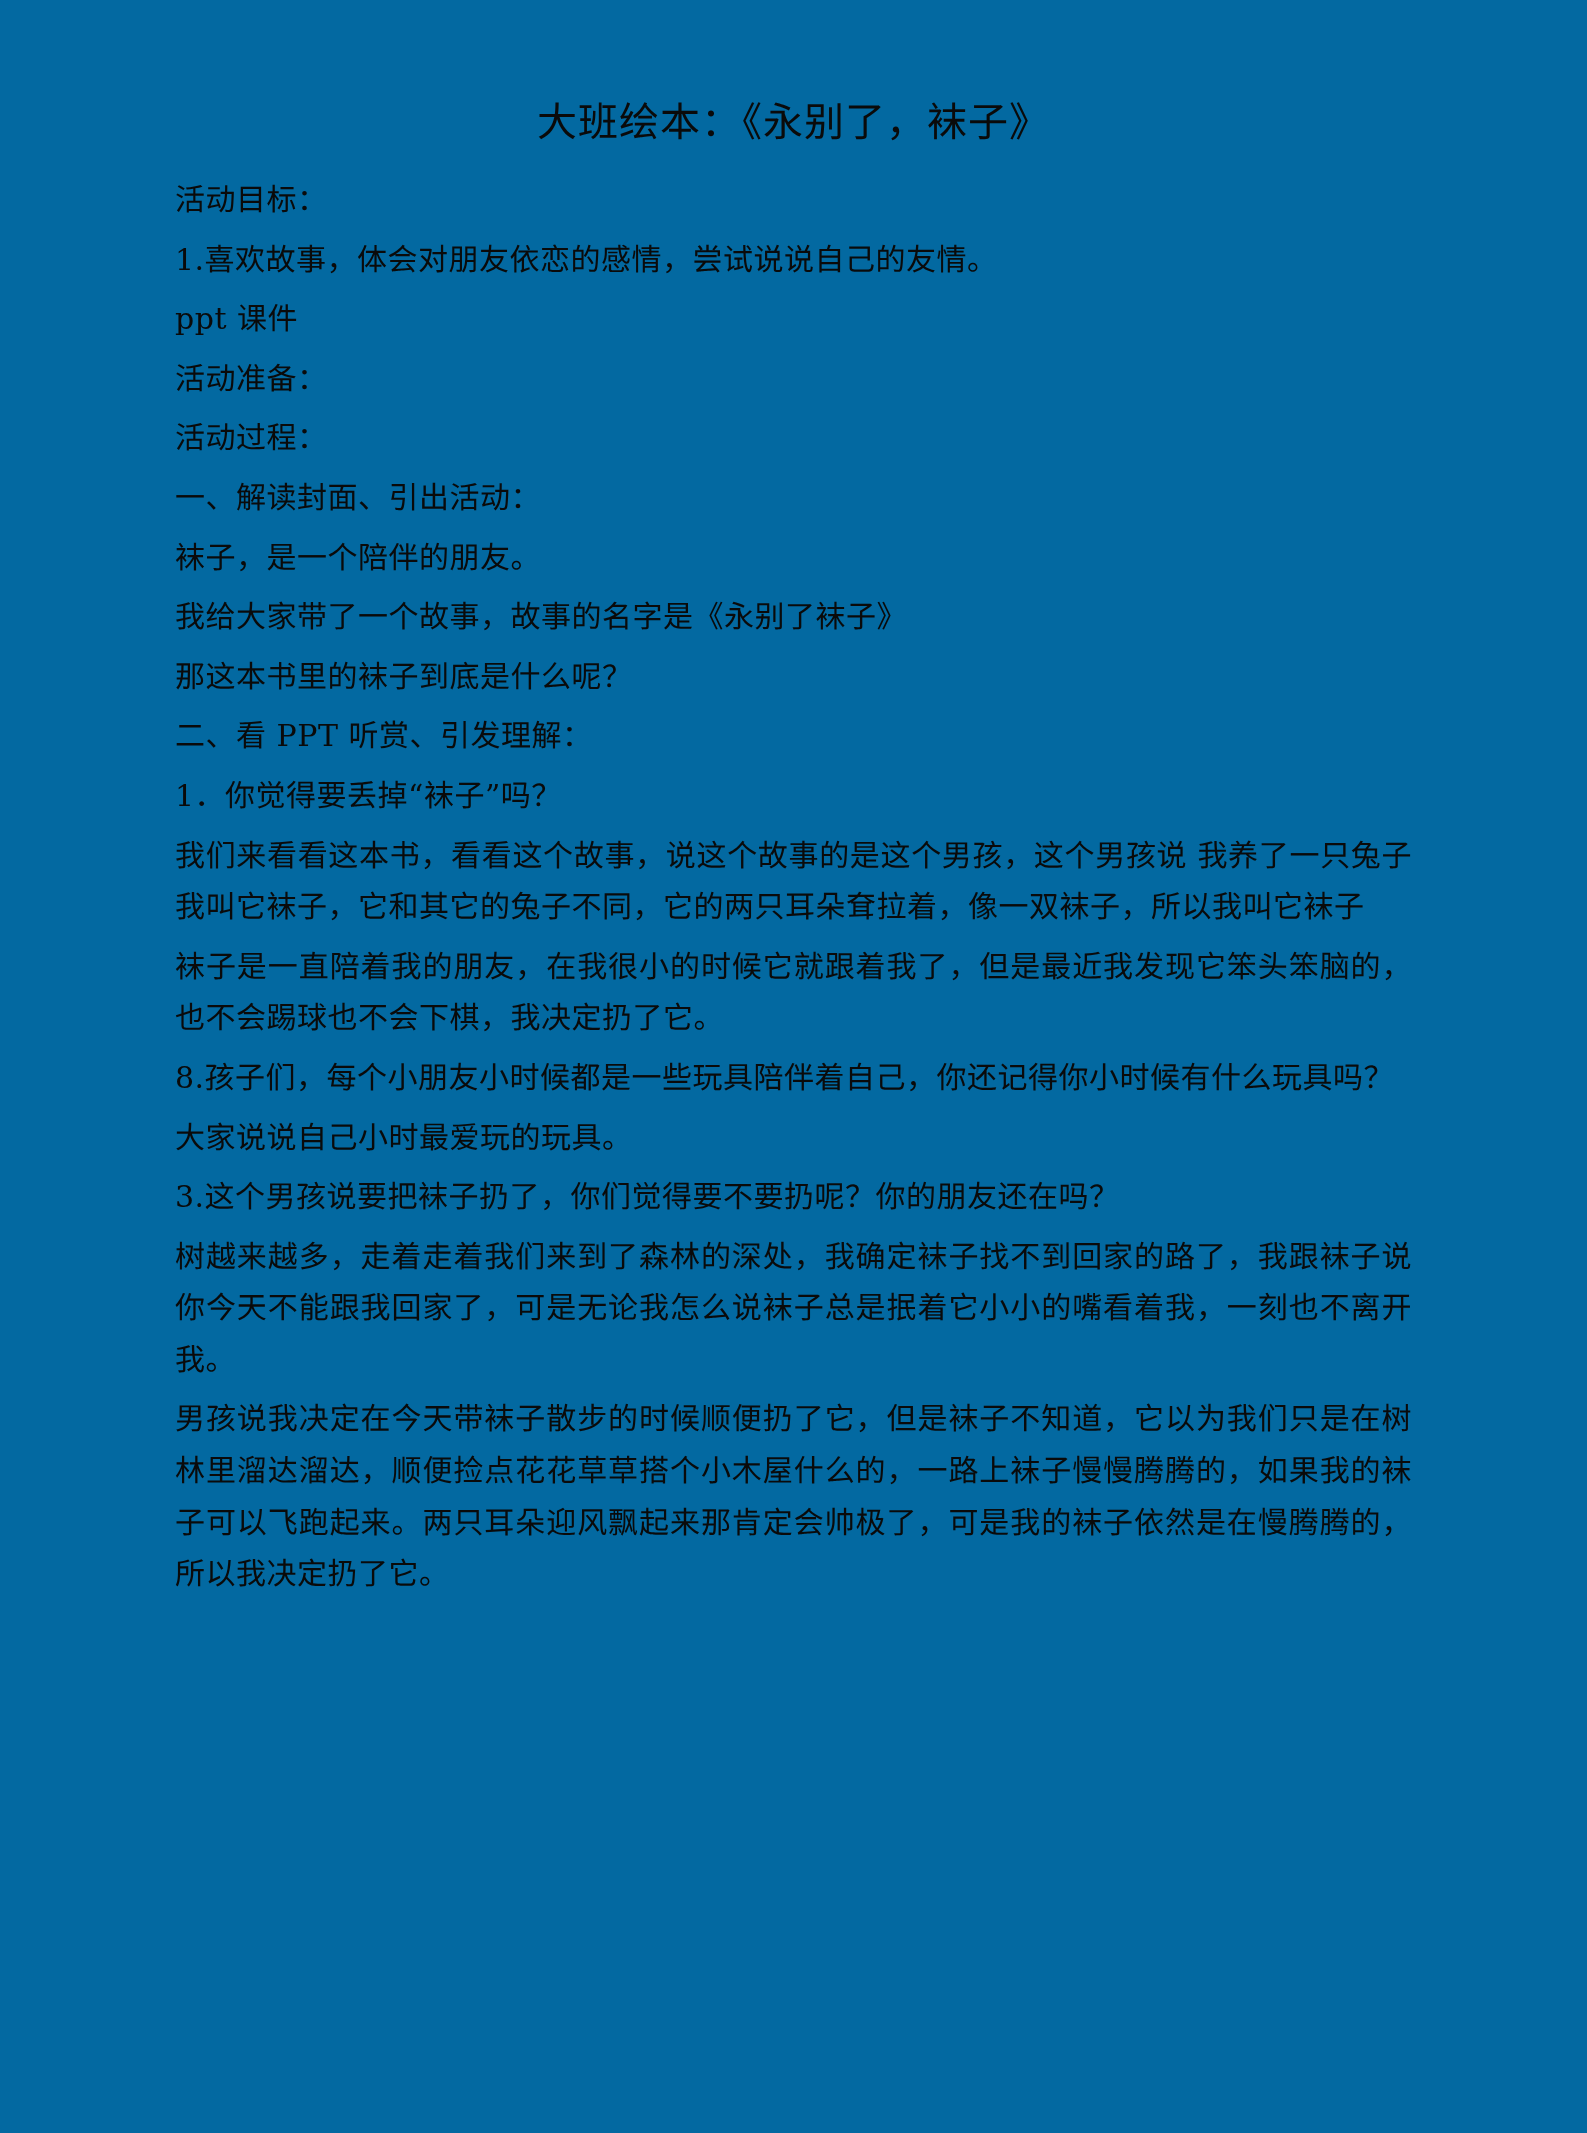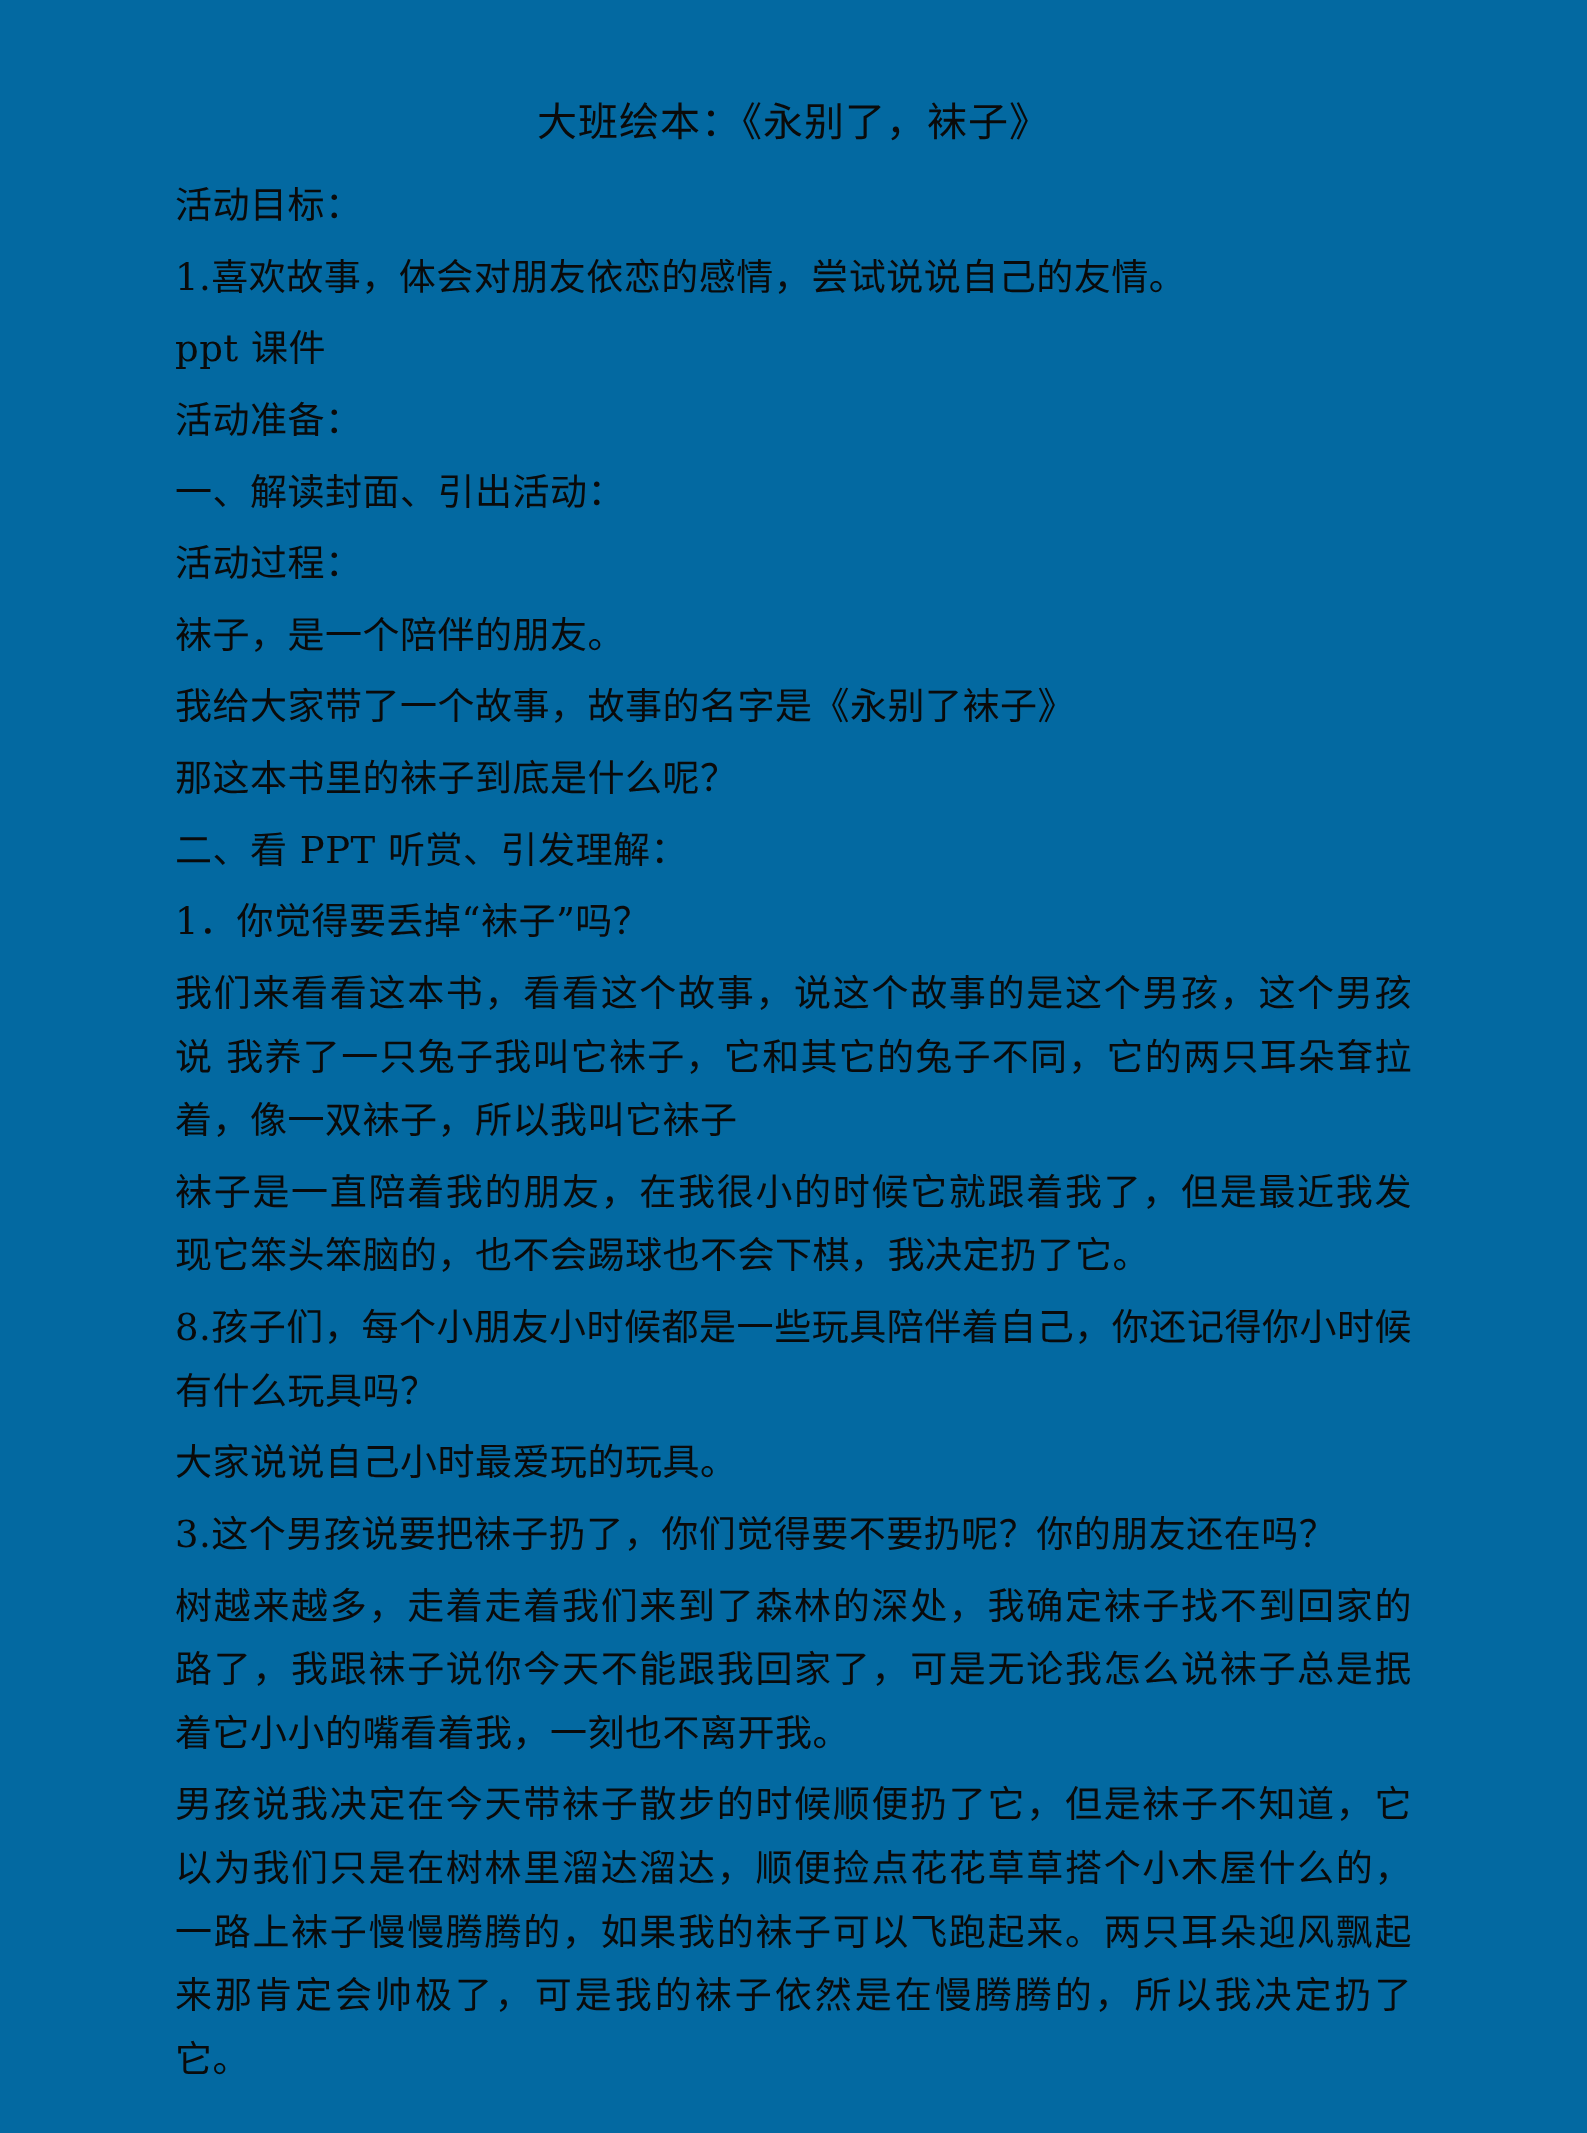--- a/index.html
+++ b/index.html
@@ -26,21 +26,21 @@
     font-size: 40px;
     line-height: 1.3;
     text-align: center;
     font-weight: normal;
     letter-spacing: 1px;
     margin: 0 0 26px 0;
     font-family: "DejaVu Serif", "Liberation Serif", serif;
   }
 
   .body-block {
-    font-size: 37px;
+    font-size: 30px;
     line-height: 1.72;
   }
 
   
   .line {
     margin: 0 0 8px 0;
     text-align: left;
     white-space: nowrap;
     letter-spacing: 0.5px;
   }
@@ -59,22 +59,22 @@
 
 <div class="page">
 
   <h1 class="doc-title">大班绘本：《永别了，袜子》</h1>
 
   <div class="body-block">
       <p class="line">活动目标：</p>
       <p class="line">1.喜欢故事，体会对朋友依恋的感情，尝试说说自己的友情。</p>
       <p class="line">ppt 课件</p>
       <p class="line">活动准备：</p>
+      <p class="line">活动过程：</p>
       <p class="line">一、解读封面、引出活动：</p>
-      <p class="line">活动过程：</p>
       <p class="line">袜子，是一个陪伴的朋友。</p>
       <p class="line">我给大家带了一个故事，故事的名字是《永别了袜子》</p>
       <p class="line">那这本书里的袜子到底是什么呢？</p>
       <p class="line">二、看 PPT 听赏、引发理解：</p>
       <p class="line">1．你觉得要丢掉“袜子”吗？</p>
       <p class="para">我们来看看这本书，看看这个故事，说这个故事的是这个男孩，这个男孩说 我养了一只兔子我叫它袜子，它和其它的兔子不同，它的两只耳朵耷拉着，像一双袜子，所以我叫它袜子</p>
       <p class="para">袜子是一直陪着我的朋友，在我很小的时候它就跟着我了，但是最近我发现它笨头笨脑的，也不会踢球也不会下棋，我决定扔了它。</p>
       <p class="para">8.孩子们，每个小朋友小时候都是一些玩具陪伴着自己，你还记得你小时候有什么玩具吗？</p>
       <p class="line">大家说说自己小时最爱玩的玩具。</p>
       <p class="line">3.这个男孩说要把袜子扔了，你们觉得要不要扔呢？你的朋友还在吗？</p>

